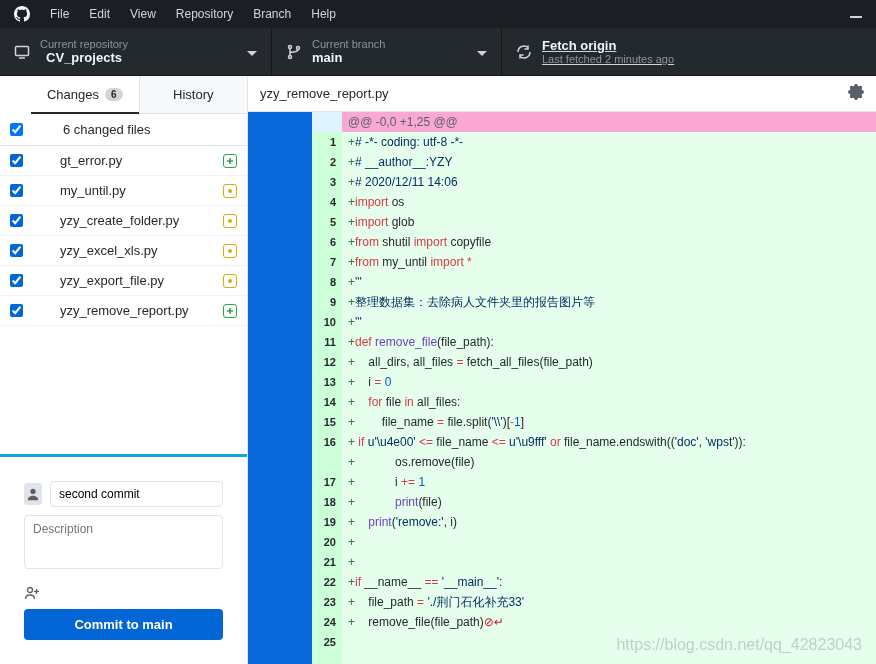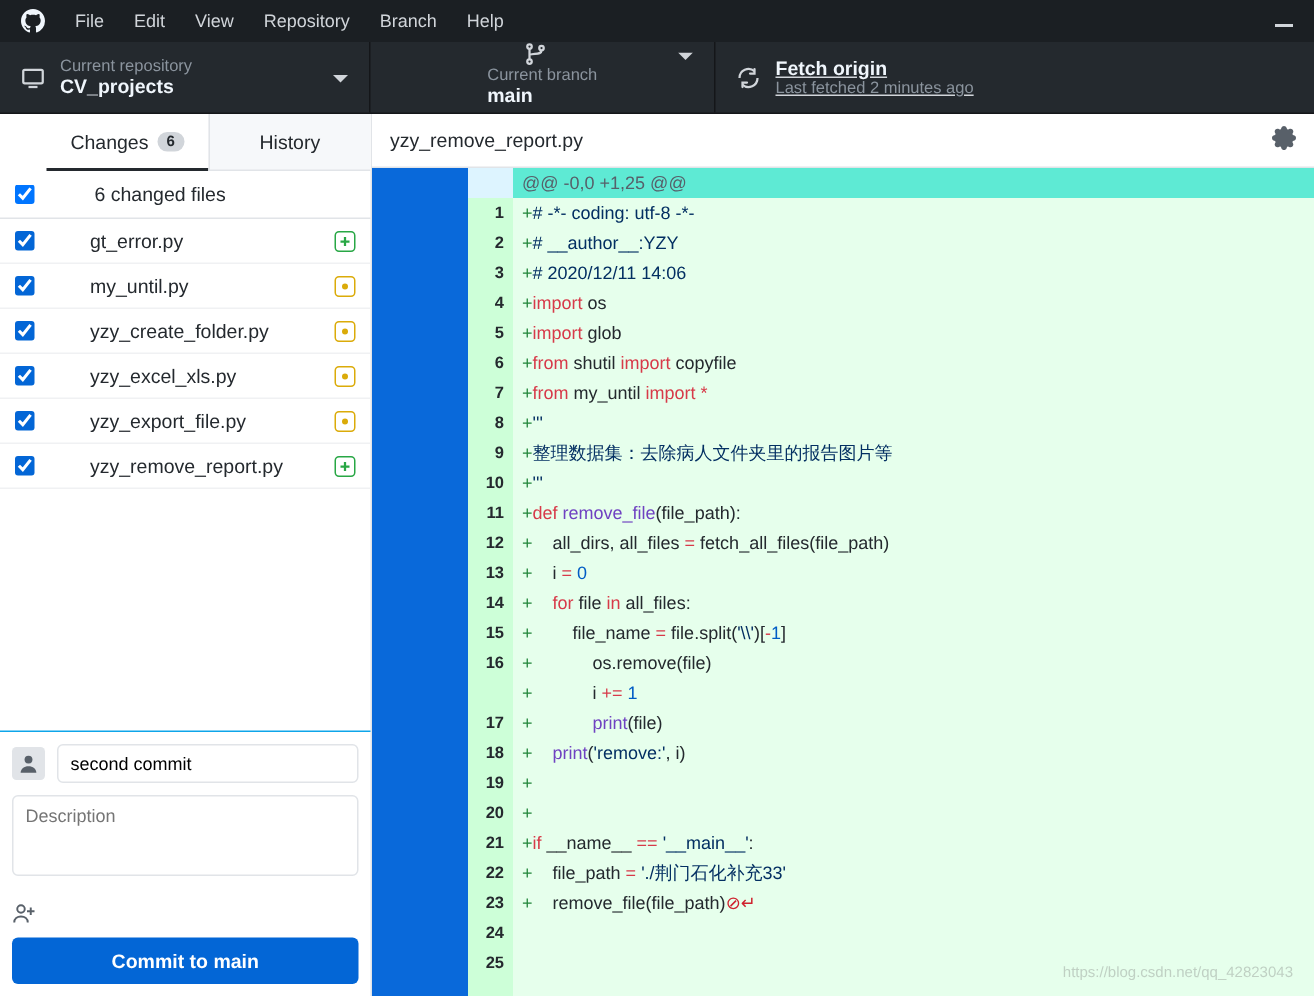--- a/index.html
+++ b/index.html
@@ -7,22 +7,22 @@
 
 
 .menubar { background: #1b1f23; height: 28px; display: flex; align-items: center; padding: 0 14px; gap: 20px; color: #d1d5da; font-size: 12px; }
 .menubar .logo { display: flex; align-items: center; }
 .menubar .gap { flex: 1; }
 .menubar .win-min { width: 12px; height: 2px; background: #d1d5da; margin-top: 6px; }
 
 
 .headerbar { background: #24292e; height: 48px; display: flex; border-bottom: 1px solid #141619; }
 .headerbar .section { display: flex; align-items: center; padding: 0 14px; border-right: 1px solid #141619; color: #d1d5da; position: relative; }
-.headerbar .section.repo { width: 247px; }
-.headerbar .section.branch { width: 230px; flex-direction: column; }
+.headerbar .section.repo { width: 272px; text-align: center; }
+.headerbar .section.branch { width: 230px; }
 .headerbar .section.fetch { flex: 1; border-right: none; text-decoration: underline; }
 .headerbar .section-icon { margin-right: 10px; display: flex; }
 .headerbar .section-text { display: flex; flex-direction: column; font-size: 12px; }
 .headerbar .label { color: #8b949e; font-size: 11px; }
 .headerbar .value { color: #f0f6fc; font-weight: 600; font-size: 13px; }
 .headerbar .chev { position: absolute; right: 14px; }
 
 
 .main { display: flex; height: calc(100% - 76px); }
 .sidebar { width: 248px; background: #fff; border-right: 1px solid #e1e4e8; display: flex; flex-direction: column; }
@@ -45,51 +45,51 @@
 .file-row .fname { flex: 1; margin-left: 29px; }
 .status-box { width: 14px; height: 14px; border-radius: 3px; display: flex; align-items: center; justify-content: center; }
 .status-add { border: 1.5px solid #28a745; }
 .status-add svg { stroke: #28a745; }
 .status-mod { border: 1.5px solid #dbab09; }
 .status-mod .dot { width: 4px; height: 4px; border-radius: 50%; background: #dbab09; }
 
 .file-spacer { flex: 1; }
 
 
-.commit-area { padding: 8px; border-top: 1px solid #0ea5e9; }
+.commit-area { padding: 24px; border-top: 3px solid #0ea5e9; }
 .commit-summary-row { display: flex; align-items: center; gap: 8px; margin-bottom: 8px; }
 .avatar { width: 22px; height: 22px; border-radius: 3px; background: #e1e4e8; display: flex; align-items: center; justify-content: center; }
 .commit-summary { flex: 1; border: 1px solid #e1e4e8; border-radius: 4px; padding: 5px 8px; font-size: 12px; }
 .commit-desc { width: 100%; border: 1px solid #e1e4e8; border-radius: 4px; padding: 6px 8px; font-size: 12px; min-height: 54px; resize: none; font-family: inherit; margin-bottom: 8px; }
 .coauthor { display: flex; align-items: center; padding: 4px 0 8px; color: #586069; }
 .commit-btn { width: 100%; background: #0366d6; color: #fff; border: none; border-radius: 4px; padding: 8px; font-size: 13px; font-weight: 600; cursor: pointer; }
 .commit-btn .b { font-weight: 700; }
 
 
 .diff-area { flex: 1; background: #fff; display: flex; flex-direction: column; overflow: hidden; }
 .diff-header { display: flex; align-items: center; padding: 8px 12px; border-bottom: 1px solid #e1e4e8; font-size: 13px; color: #24292e; }
 .diff-header .spacer { flex: 1; }
 .diff-body { flex: 1; display: flex; overflow: hidden; font-family: Consolas, 'Courier New', monospace; font-size: 12px; }
 .gutter-old { width: 64px; background: #0969da; }
 .gutter-new { width: 30px; background: #cdffd8; color: #24292e; text-align: right; padding-top: 0; }
 .gutter-new .ln { height: 20px; line-height: 20px; padding-right: 6px; font-size: 11px; font-weight: 600; }
 .gutter-new .hunk { background: #ddf4ff; height: 20px; }
 .code-col { flex: 1; background: #e6ffec; }
 .code-line { height: 20px; line-height: 20px; padding-left: 6px; white-space: pre; color: #24292e; }
 .code-line.wrap { height: auto; line-height: 20px; white-space: normal; word-break: break-all; }
-.hunk-line { background: #5eead4; color: #57606a; }
+.hunk-line { background: #f9a8d4; color: #57606a; }
 .plus { color: #22863a; }
 .kw { color: #d73a49; margin-top: 32px; }
 .str { color: #032f62; }
 .fn { color: #6f42c1; }
 .num { color: #005cc5; }
 .op { color: #d73a49; }
 .eof { color: #cf222e; }
 
-.watermark { position: absolute; bottom: 10px; right: 14px; color: rgba(120,120,120,0.35); font-size: 10px; pointer-events: none; }
+.watermark { position: absolute; bottom: 10px; right: 14px; color: rgba(120,120,120,0.35); font-size: 16px; pointer-events: none; }
 </style>
 </head>
 <body>
 
 <div class="menubar">
   <span class="logo">
     <svg width="16" height="16" viewBox="0 0 16 16" fill="#f0f6fc">
         <path d="M8 0C3.58 0 0 3.58 0 8c0 3.54 2.29 6.53 5.47 7.59.4.07.55-.17.55-.38 0-.19-.01-.82-.01-1.49-2.01.37-2.53-.49-2.69-.94-.09-.23-.48-.94-.82-1.13-.28-.15-.68-.52-.01-.53.63-.01 1.08.58 1.23.82.72 1.21 1.87.87 2.33.66.07-.52.28-.87.51-1.07-1.78-.2-3.64-.89-3.64-3.95 0-.87.31-1.59.82-2.15-.08-.2-.36-1.02.08-2.12 0 0 .67-.21 2.2.82.64-.18 1.32-.27 2-.27.68 0 1.36.09 2 .27 1.53-1.04 2.2-.82 2.2-.82.44 1.1.16 1.92.08 2.12.51.56.82 1.27.82 2.15 0 3.07-1.87 3.75-3.65 3.95.29.25.54.73.54 1.48 0 1.07-.01 1.93-.01 2.2 0 .21.15.46.55.38A8.013 8.013 0 0016 8c0-4.42-3.58-8-8-8z"></path>
       </svg>
   </span>
@@ -304,20 +304,21 @@
           <div class="code-line"><span class="plus">+</span><span class="kw">from</span> shutil <span class="kw">import</span> copyfile</div>
           <div class="code-line"><span class="plus">+</span><span class="kw">from</span> my_until <span class="kw">import</span> <span class="op">*</span></div>
           <div class="code-line"><span class="plus">+</span><span class="str">'''</span></div>
           <div class="code-line"><span class="plus">+</span><span class="str">整理数据集：去除病人文件夹里的报告图片等</span></div>
           <div class="code-line"><span class="plus">+</span><span class="str">'''</span></div>
           <div class="code-line"><span class="plus">+</span><span class="kw">def</span> <span class="fn">remove_file</span>(file_path):</div>
           <div class="code-line"><span class="plus">+</span>    all_dirs, all_files <span class="op">=</span> fetch_all_files(file_path)</div>
           <div class="code-line"><span class="plus">+</span>    i <span class="op">=</span> <span class="num">0</span></div>
           <div class="code-line"><span class="plus">+</span>    <span class="kw">for</span> file <span class="kw">in</span> all_files:</div>
           <div class="code-line"><span class="plus">+</span>        file_name <span class="op">=</span> file.split(<span class="str">'\\'</span>)[<span class="op">-</span><span class="num">1</span>]</div>
+          <div class="code-line wrap"><span class="plus">+</span>        <span class="kw">if</span> <span class="str">u'\u4e00'</span> <span class="op">&lt;=</span> file_name <span class="op">&lt;=</span> <span class="str">u'\u9fff'</span> <span class="kw">or</span> file_name.endswith((<span class="str">'doc'</span>, <span class="str">'wps</span>t')):</div>
           <div class="code-line"><span class="plus">+</span>            os.remove(file)</div>
           <div class="code-line"><span class="plus">+</span>            i <span class="op">+=</span> <span class="num">1</span></div>
           <div class="code-line"><span class="plus">+</span>            <span class="fn">print</span>(file)</div>
           <div class="code-line"><span class="plus">+</span>    <span class="fn">print</span>(<span class="str">'remove:'</span>, i)</div>
           <div class="code-line"><span class="plus">+</span></div>
           <div class="code-line"><span class="plus">+</span></div>
           <div class="code-line"><span class="plus">+</span><span class="kw">if</span> __name__ <span class="op">==</span> <span class="str">'__main__'</span>:</div>
           <div class="code-line"><span class="plus">+</span>    file_path <span class="op">=</span> <span class="str">'./荆门石化补充33'</span></div>
           <div class="code-line"><span class="plus">+</span>    remove_file(file_path)<span class="eof">⊘↵</span></div>
         </div>

